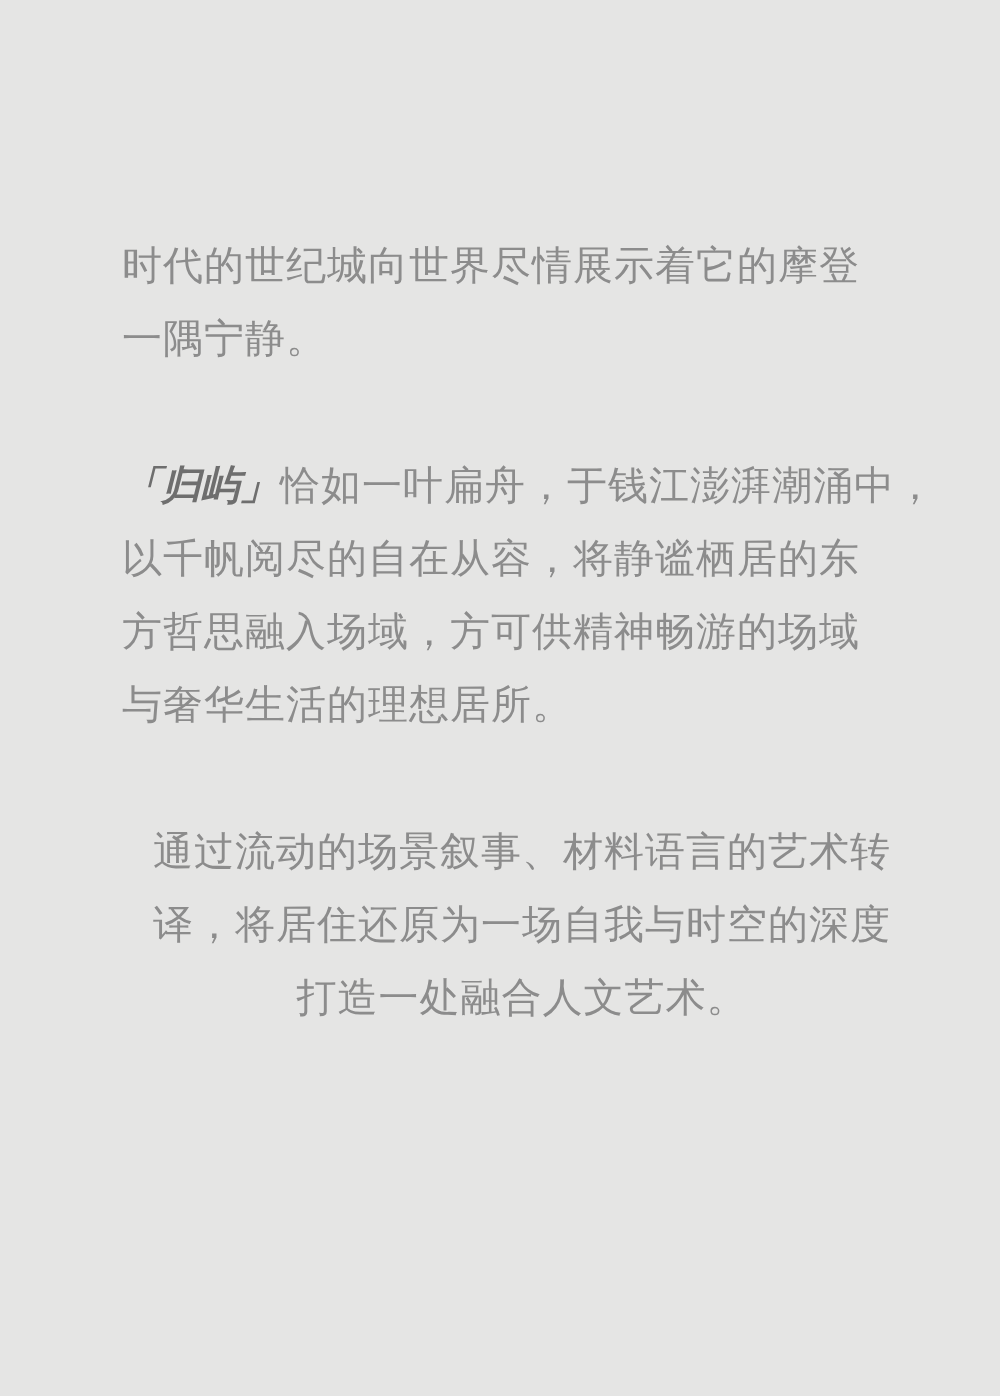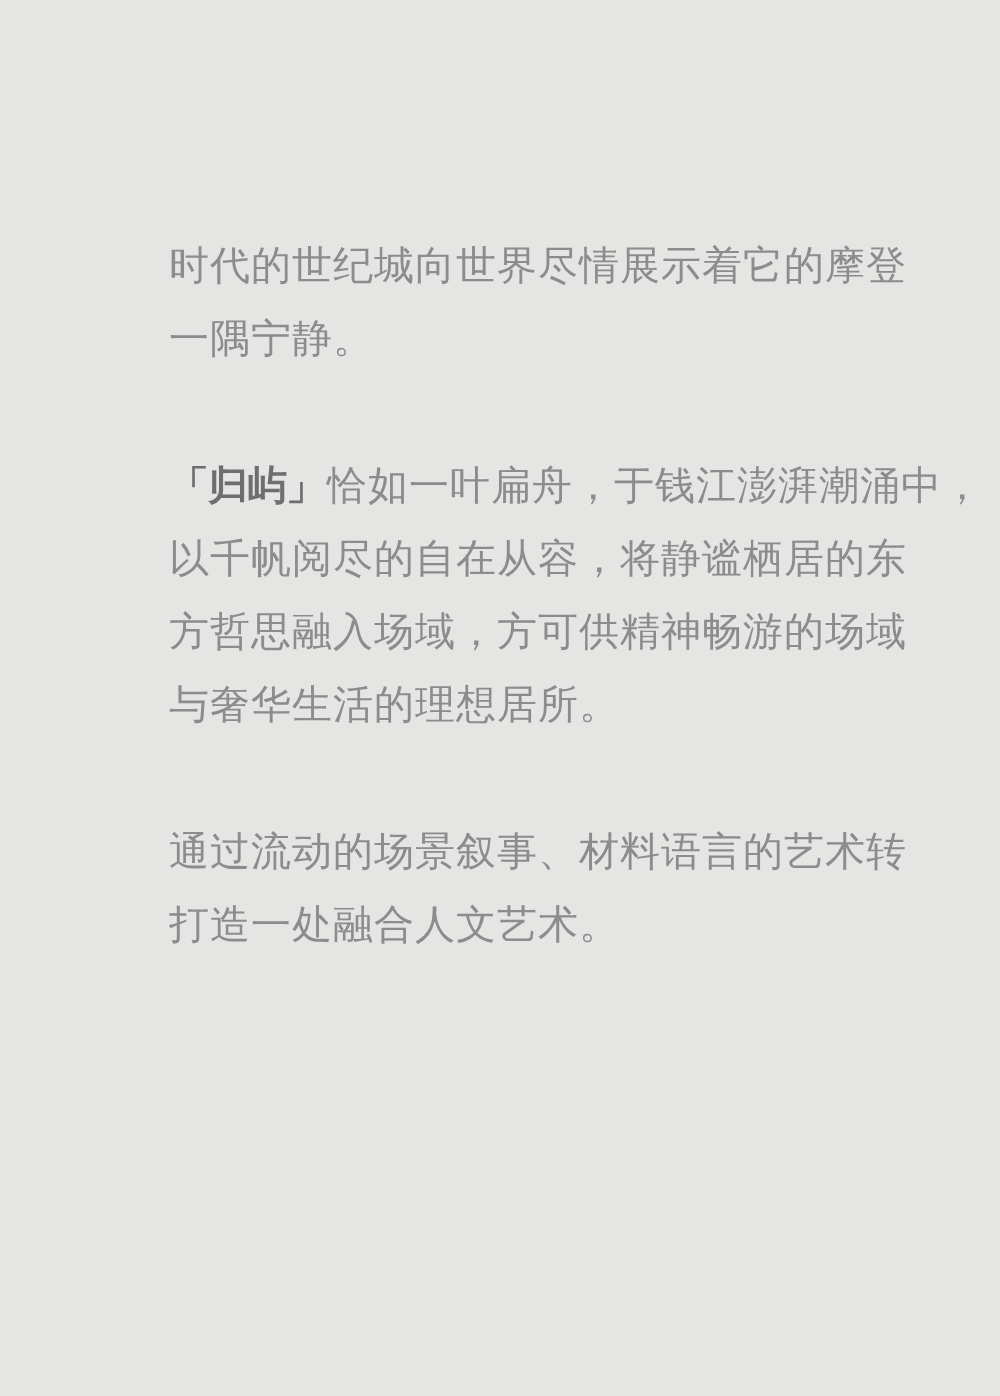--- a/index.html
+++ b/index.html
@@ -15,36 +15,36 @@
     font-family: "Liberation Sans", "DejaVu Sans", sans-serif;
   }
   .article{
     position:absolute;
     left:122px;
     top:229px;
     width:800px;
   }
   .paragraph{
     margin-bottom:74px;
-    margin-left:47px;
   }
-  .paragraph:last-child{ margin-bottom:0; }
+  .paragraph:last-child{ margin-bottom:0;text-align:center; }
   .text-line{
     font-size:40px;
     line-height:73px;
     font-weight:300;
     color: var(--text);
     letter-spacing:1px;
     white-space:nowrap;
   }
   .bold-name{
     font-weight:700;
     color: var(--bold);
     letter-spacing:-1px;
     margin-right:2px;
+    font-style:italic;
   }
 </style>
 </head>
 <body>
 
 <div class="article">
 
   <div class="paragraph">
     <div class="text-line">时代的世纪城向世界尽情展示着它的摩登</div>
     <div class="text-line">一隅宁静。</div>
@@ -54,16 +54,17 @@
     <div class="text-line">
       <span class="bold-name">「归屿」</span><span>恰如一叶扁舟，于钱江澎湃潮涌中，</span>
     </div>
     <div class="text-line">以千帆阅尽的自在从容，将静谧栖居的东</div>
     <div class="text-line">方哲思融入场域，方可供精神畅游的场域</div>
     <div class="text-line">与奢华生活的理想居所。</div>
   </div>
 
   <div class="paragraph">
     <div class="text-line">通过流动的场景叙事、材料语言的艺术转</div>
+    <div class="text-line">译，将居住还原为一场自我与时空的深度</div>
     <div class="text-line">打造一处融合人文艺术。</div>
   </div>
 
 </div>
 
 </body></html>

